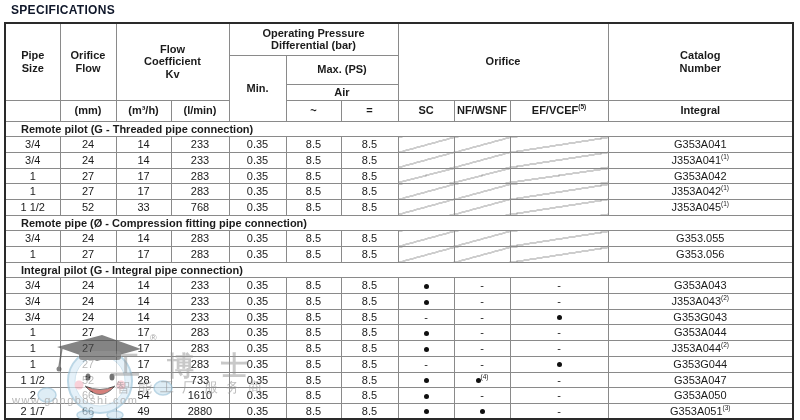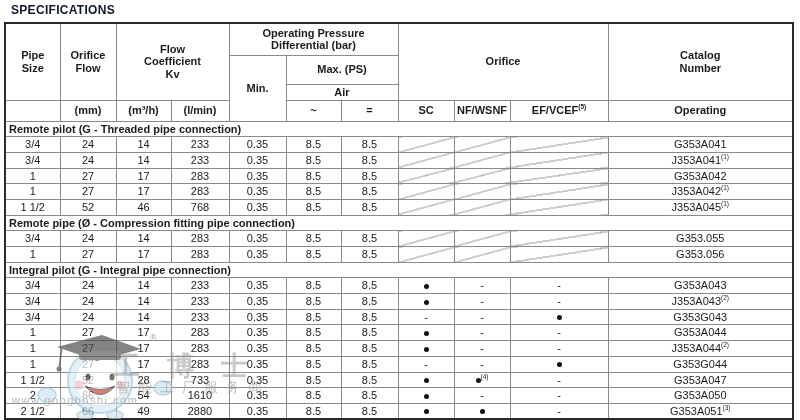--- a/index.html
+++ b/index.html
@@ -23,21 +23,21 @@
     border:1px solid #8a8a8a;
     font-size:11px;line-height:1.15;
     text-align:center;vertical-align:middle;
     padding:0;overflow:hidden;
   }
   .spec-table thead td{font-weight:bold;white-space:pre-line;margin-left:16px;}
   tr.hr1{height:32px;} tr.hr2{height:29px;} tr.hr3{height:16px;} tr.hr4{height:21px;}
   tbody tr{height:15.7px;}
   tbody td{white-space:nowrap;}
   td.section-cell{
-    text-align:left;font-weight:bold;padding-left:3px;font-size:11px;
+    text-align:left;font-weight:bold;padding-left:15px;font-size:11px;
   }
   td.hatch{
     background-image:linear-gradient(to bottom right,
       transparent calc(50% - 0.5px), #9a9a9a calc(50% - 0.5px),
       #9a9a9a calc(50% + 0.5px), transparent calc(50% + 0.5px));
   }
   .dot{display:inline-block;width:5px;height:5px;border-radius:50%;background:#101010;vertical-align:middle;}
   sup{font-size:6.5px;vertical-align:super;line-height:0;letter-spacing:0;}
   
   .watermark{position:absolute;left:0;top:0;width:800px;height:420px;pointer-events:none;}
@@ -103,21 +103,21 @@
     <tr class="hr4">
       <td></td>
       <td>(mm)</td>
       <td>(m³/h)</td>
       <td>(l/min)</td>
       <td>~</td>
       <td>=</td>
       <td>SC</td>
       <td>NF/WSNF</td>
       <td><span>EF/VCEF</span><sup>(5)</sup></td>
-      <td>Operating</td>
+      <td>Integral</td>
     </tr>
   </thead>
   <tbody>
       <tr>
         <td colspan="11" class="section-cell">Remote pilot (G - Threaded pipe connection)</td>
       </tr>
       <tr>
         <td>3/4</td>
         <td>24</td>
         <td>14</td>
@@ -165,21 +165,21 @@
         <td>8.5</td>
         <td>8.5</td>
         <td class="hatch"></td>
         <td class="hatch"></td>
         <td class="hatch"></td>
         <td>J353A042<sup>(1)</sup></td>
       </tr>
       <tr>
         <td>1 1/2</td>
         <td>52</td>
-        <td>46</td>
+        <td>33</td>
         <td>768</td>
         <td>0.35</td>
         <td>8.5</td>
         <td>8.5</td>
         <td class="hatch"></td>
         <td class="hatch"></td>
         <td class="hatch"></td>
         <td>J353A045<sup>(1)</sup></td>
       </tr>
       <tr>
@@ -312,21 +312,21 @@
         <td>1610</td>
         <td>0.35</td>
         <td>8.5</td>
         <td>8.5</td>
         <td><span class="dot"></span></td>
         <td>-</td>
         <td>-</td>
         <td>G353A050</td>
       </tr>
       <tr>
-        <td>2 1/2</td>
+        <td>2 1/7</td>
         <td>66</td>
         <td>49</td>
         <td>2880</td>
         <td>0.35</td>
         <td>8.5</td>
         <td>8.5</td>
         <td><span class="dot"></span></td>
         <td><span class="dot"></span></td>
         <td>-</td>
         <td>G353A051<sup>(3)</sup></td>

